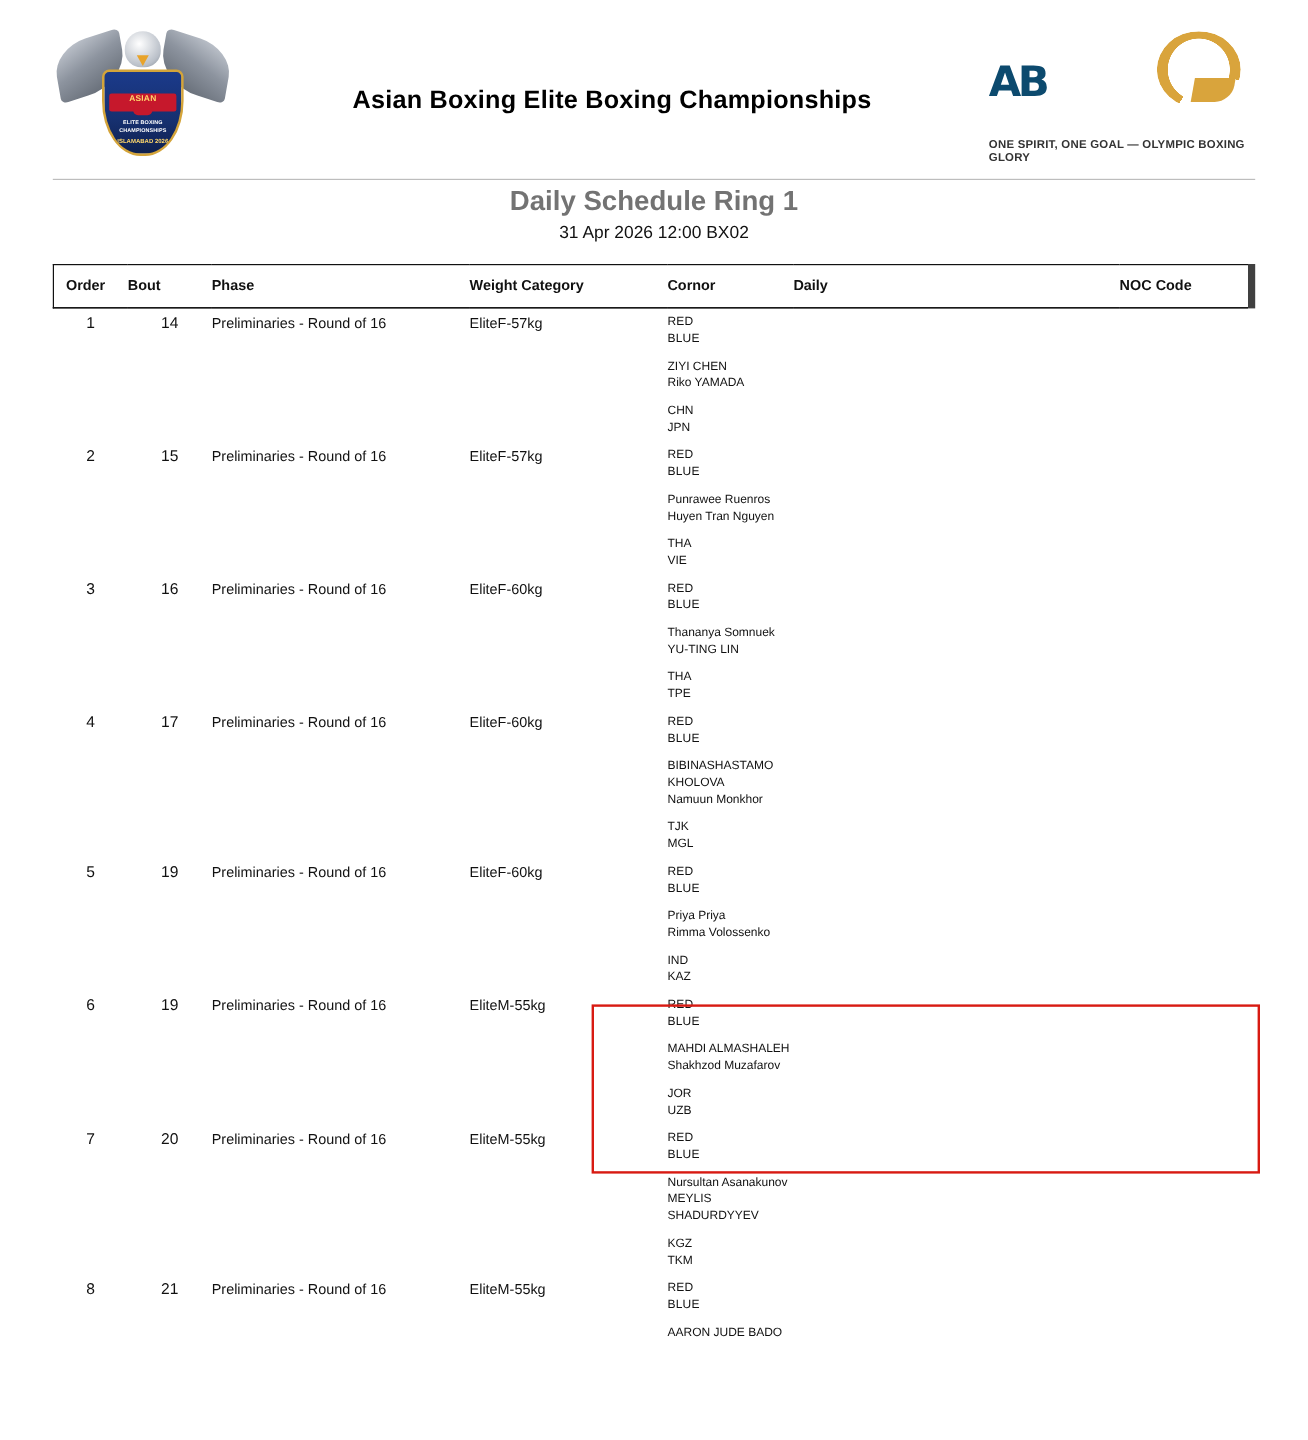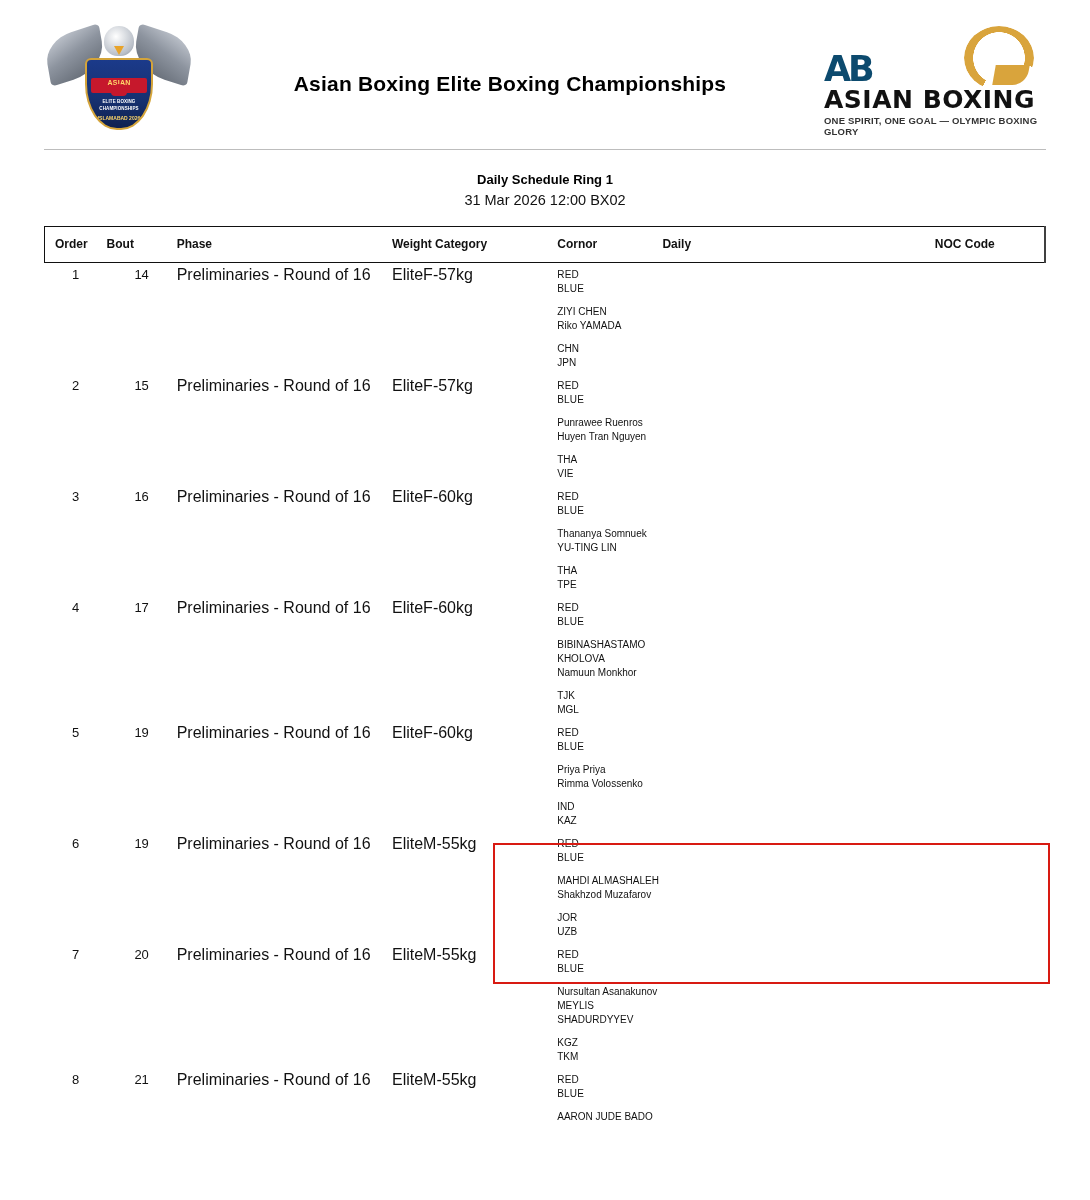--- a/index.html
+++ b/index.html
@@ -216,24 +216,24 @@
     top: 86px;
     font-size: 9.5px;
     font-weight: bold;
     color: #333;
     letter-spacing: 0.2px;
   }
 
   
   .doc-title {
     text-align: center;
-    font-size: 13px;
-    font-weight: bold;
-    color: #000000;
-    margin-top: 22px;
+    font-size: 23px;
+    font-weight: bold;
+    color: #737373;
+    margin-top: 4px;
   }
   .doc-subtitle {
     text-align: center;
     font-size: 14.5px;
     color: #111;
     margin-top: 5px;
   }
 
   
   .table-wrap {
@@ -251,21 +251,21 @@
     border-left: none;
     border-right: none;
     font-size: 12px;
     font-weight: bold;
     text-align: left;
     padding: 10px 0 10px 0;
     vertical-align: top;
     line-height: 15px;
   }
   table.schedule thead tr th:first-child { border-left: 1px solid #111; padding-left: 10px; }
-  table.schedule thead tr th:last-child  { border-right: 2px solid #404040; }
+  table.schedule thead tr th:last-child  { border-right: 6px solid #404040; }
 
   col.c-order  { width: 62px; }
   col.c-bout   { width: 70px; }
   col.c-phase  { width: 215px; }
   col.c-weight { width: 165px; }
   col.c-corner { width: 105px; }
   col.c-name   { width: 272px; }
   col.c-noc    { width: 110px; }
 
   table.schedule tbody td {
@@ -275,21 +275,21 @@
   }
   td.order, td.bout { text-align: center; }
   td.phase { padding-left: 2px; }
   td.weight { padding-left: 2px; }
   .two-line { display: block; }
   .two-line span { display: block; }
   .corner-cell span { letter-spacing: 0.2px; }
 
   tr.row td { font-size: 10px; }
   tr.row td.order, tr.row td.bout { font-size: 13px; }
-  tr.row td.phase, tr.row td.weight { font-size: 16px; }
+  tr.row td.phase, tr.row td.weight { font-size: 12px; }
 
   
   .highlight-box {
     position: absolute;
     border: 2px solid #d81a12;
     box-sizing: border-box;
     pointer-events: none;
   }
 </style>
 </head>
@@ -318,30 +318,29 @@
 
       <div class="event-title">Asian Boxing Elite Boxing Championships</div>
 
       <div class="logo-right">
         <div class="abc">
           <div class="mark">
             <div class="abc-letters">AB</div>
             <div class="ring"></div>
             <div class="ring-tail"></div>
           </div>
-          <div class="name">ASIAN BOXING</div>
           <div class="tagline">ONE SPIRIT, ONE GOAL — OLYMPIC BOXING GLORY</div>
         </div>
       </div>
     </div>
 
     <hr class="hr">
 
     <div class="doc-title">Daily Schedule Ring 1</div>
-    <div class="doc-subtitle">31 Mar 2026 12:00 BX02</div>
+    <div class="doc-subtitle">31 Apr 2026 12:00 BX02</div>
 
     <div class="table-wrap">
       <table class="schedule">
         <colgroup>
           <col class="c-order">
             <col class="c-bout">
             <col class="c-phase">
             <col class="c-weight">
           <col class="c-corner">
             <col class="c-name">

